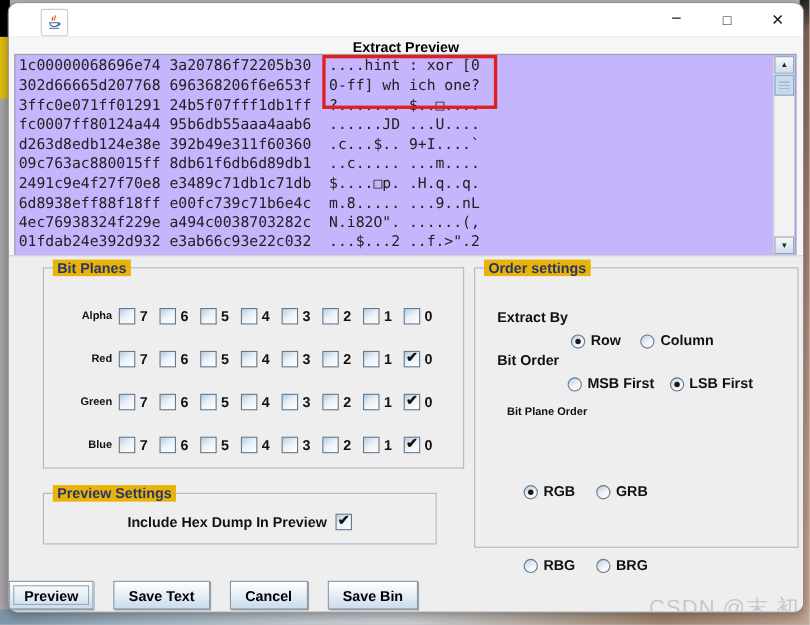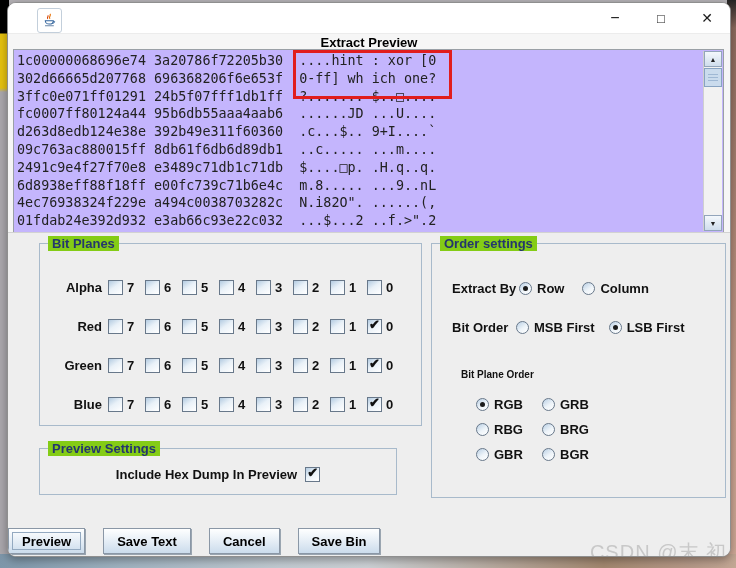--- a/index.html
+++ b/index.html
@@ -44,38 +44,38 @@
   .sbtn.up{top:0;}
   .sbtn.down{bottom:0;}
   .thumb{position:absolute;left:0;top:17px;width:18px;height:19px;box-sizing:border-box;
     background:#cadbed;border:1px solid #88a3c2;}
   .thumb .grip{position:absolute;left:3px;right:3px;top:5px;height:9px;
     background:repeating-linear-gradient(180deg,#9fb8d4 0 1px,#cadbed 1px 3px);}
   
   .lower{position:absolute;left:0;right:0;top:229px;bottom:0;background:#eee;border-top:1px solid #d2d2d2;}
   
   .fs{position:absolute;border:1px solid #a8bacb;}
-  .fs-title{position:absolute;top:-8px;left:8px;background:#84cc16;padding:0 4px;
+  .fs-title{position:absolute;top:-8px;left:8px;background:#eab308;padding:0 4px;
     font-weight:bold;font-size:13px;color:#24366d;white-space:nowrap;}
   .fs.bitplanes{left:31px;top:240px;width:381px;height:181px;}
   .fs.order{left:423px;top:240px;width:293px;height:253px;}
   .fs.previewset{left:31px;top:445px;width:356px;height:45px;}
   
   #bp-rows{margin-top:24px;}
   .bp-row{display:flex;align-items:center;height:39px;}
-  .bp-label{width:62px;text-align:right;font-weight:bold;font-size:13px;color:#111;margin-right:6px;}
+  .bp-label{width:62px;text-align:right;font-weight:bold;font-size:10px;color:#111;margin-right:6px;}
   .bp-cell{width:37px;display:flex;align-items:center;}
   .digit{font-weight:bold;font-size:13px;color:#111;margin-left:4px;}
   
   .cb{position:relative;width:15px;height:15px;box-sizing:border-box;flex:0 0 15px;
     border:1px solid #68788a;display:inline-block;
     background:linear-gradient(145deg,#b3cbe1 0%,#e9f1f8 45%,#ffffff 100%);}
   .cb .ck{position:absolute;left:1px;top:-3px;font-size:13px;font-weight:bold;color:#111;line-height:15px;}
   
-  .radio-item{display:inline-flex;align-items:center;}
+  .radio-item{display:inline-flex;align-items:flex-end;margin-top:42px;}
   .radio{position:relative;width:13px;height:13px;box-sizing:border-box;border-radius:50%;
     border:1px solid #68788a;background:linear-gradient(145deg,#b9cfe4 0%,#eef4f9 55%,#fff 100%);flex:0 0 13px;}
   .radio.sel::after{content:'';position:absolute;left:3px;top:3px;width:5px;height:5px;border-radius:50%;background:#1b1b1b;}
   .radio-label{font-weight:bold;font-size:13px;color:#111;margin-left:5px;}
   
   .os-row{position:absolute;left:20px;display:flex;align-items:center;height:20px;}
   .os-row .os-label{font-weight:bold;font-size:13px;color:#111;}
   #row-extract{top:34px;}
   #row-extract .os-label{width:67px;}
   #row-extract .radios{display:inline-flex;gap:18px;}

